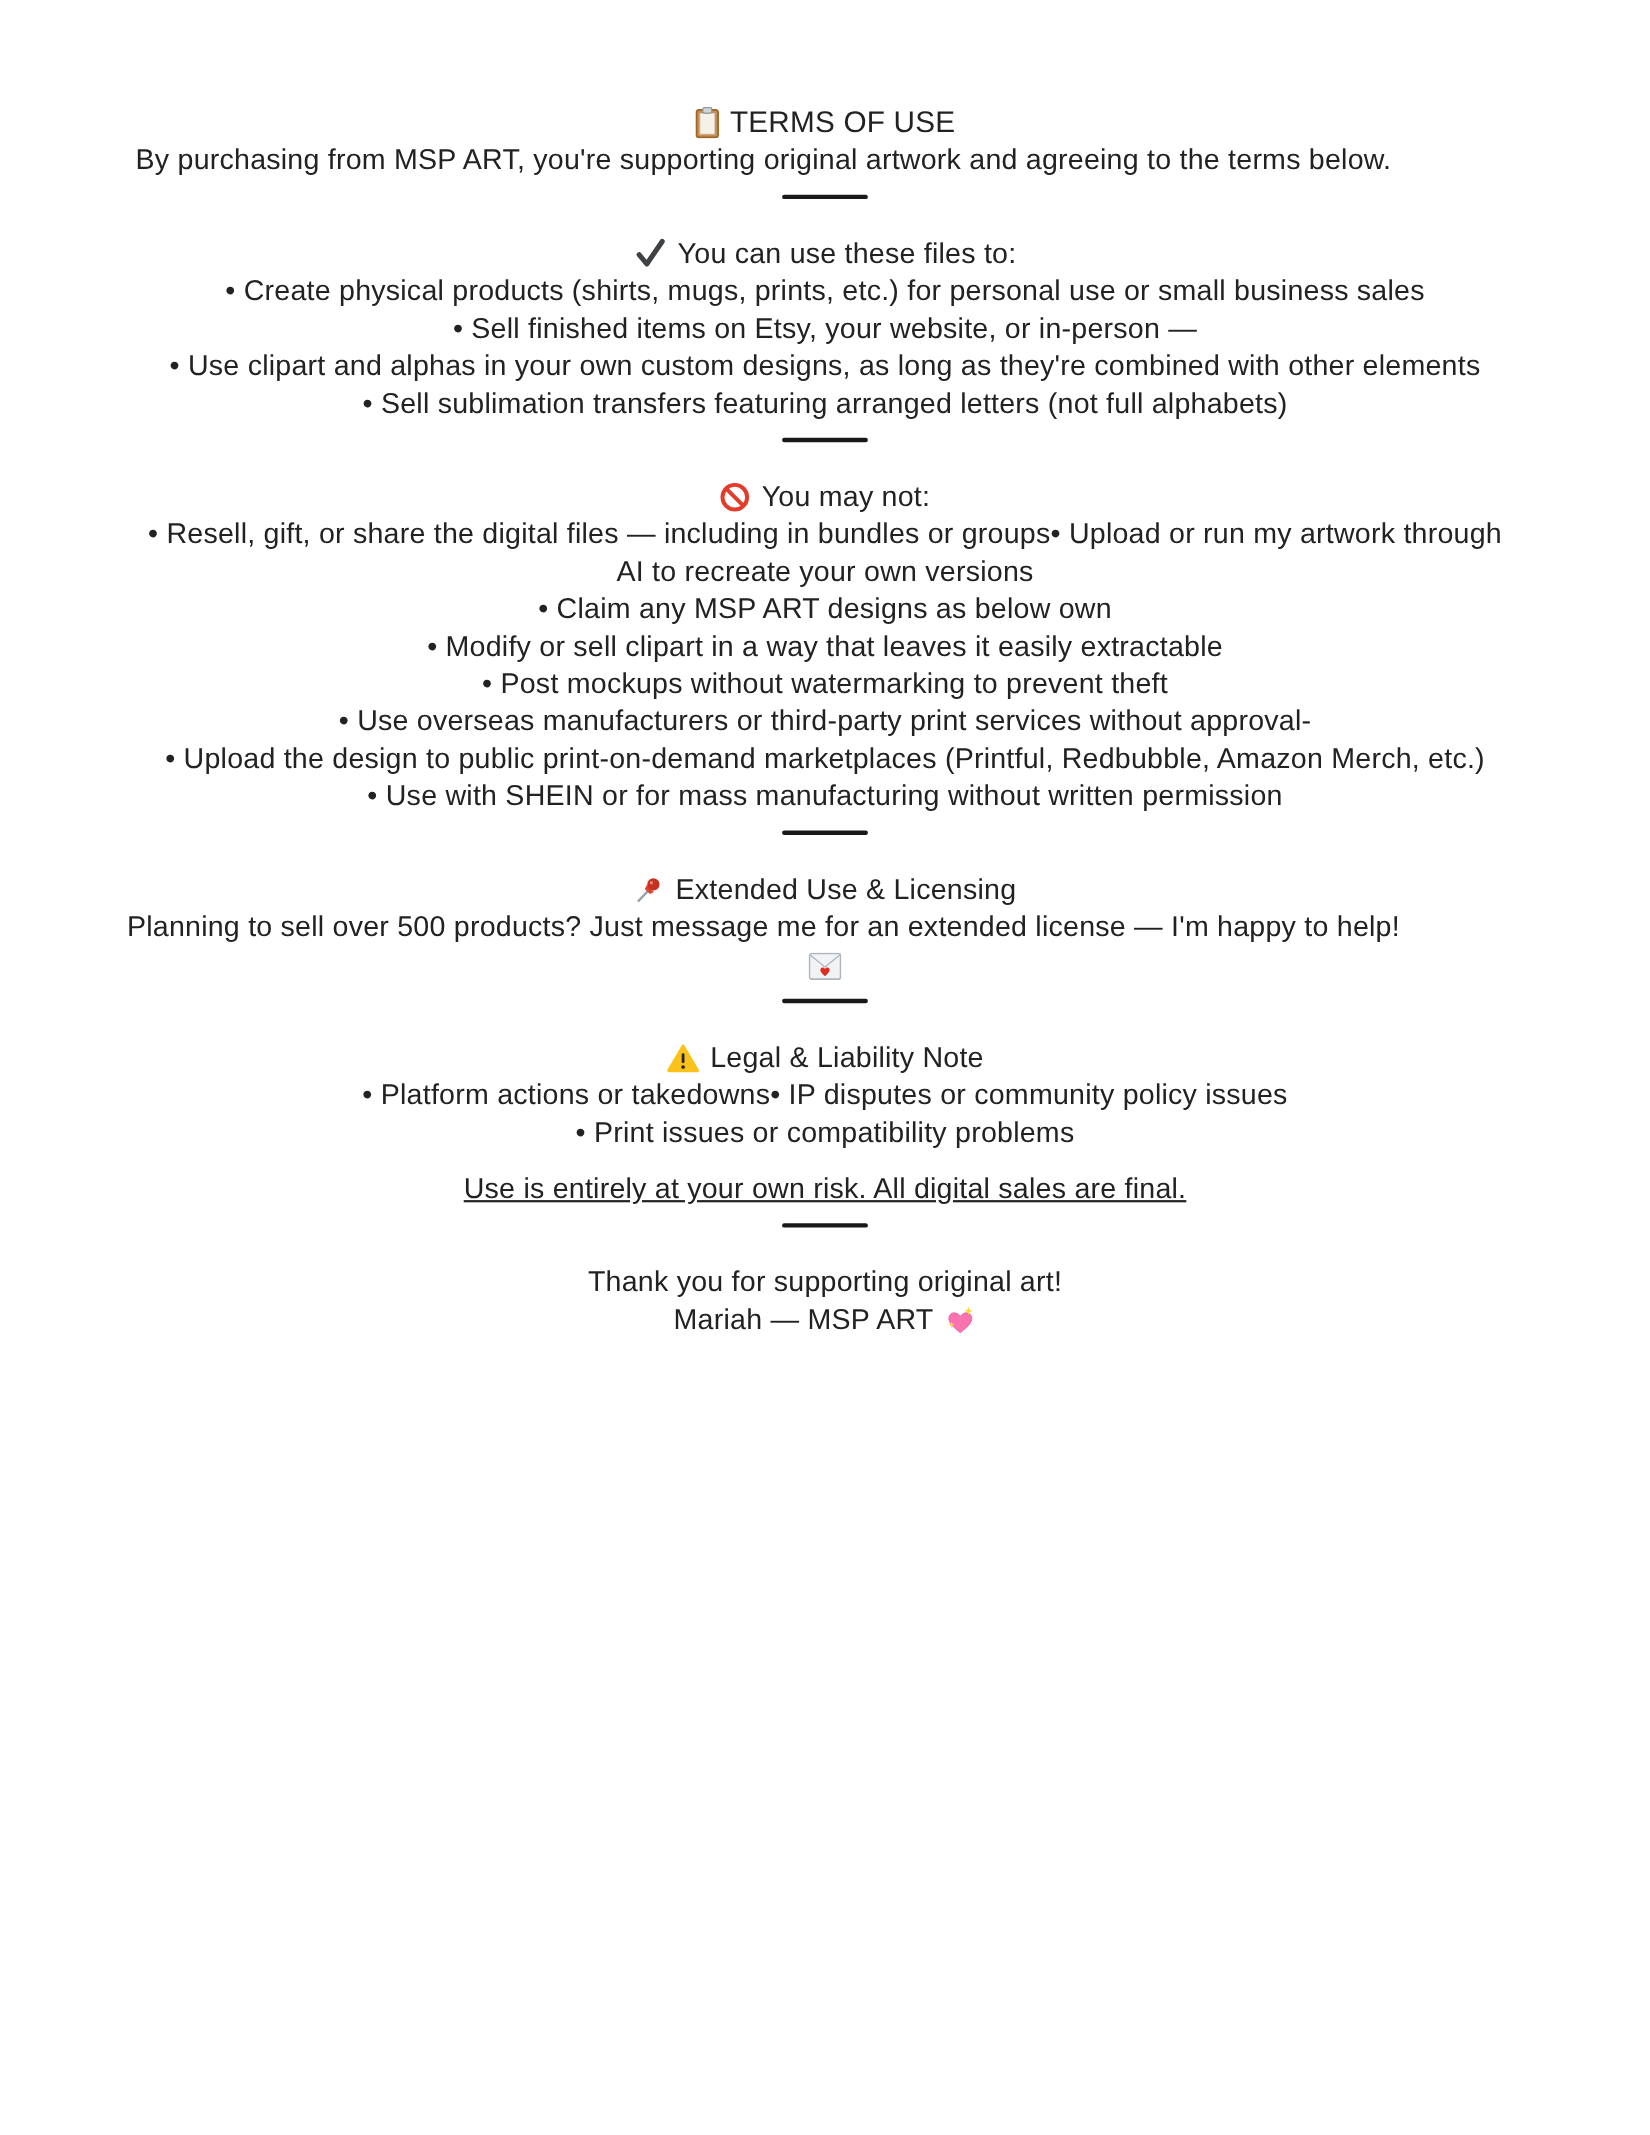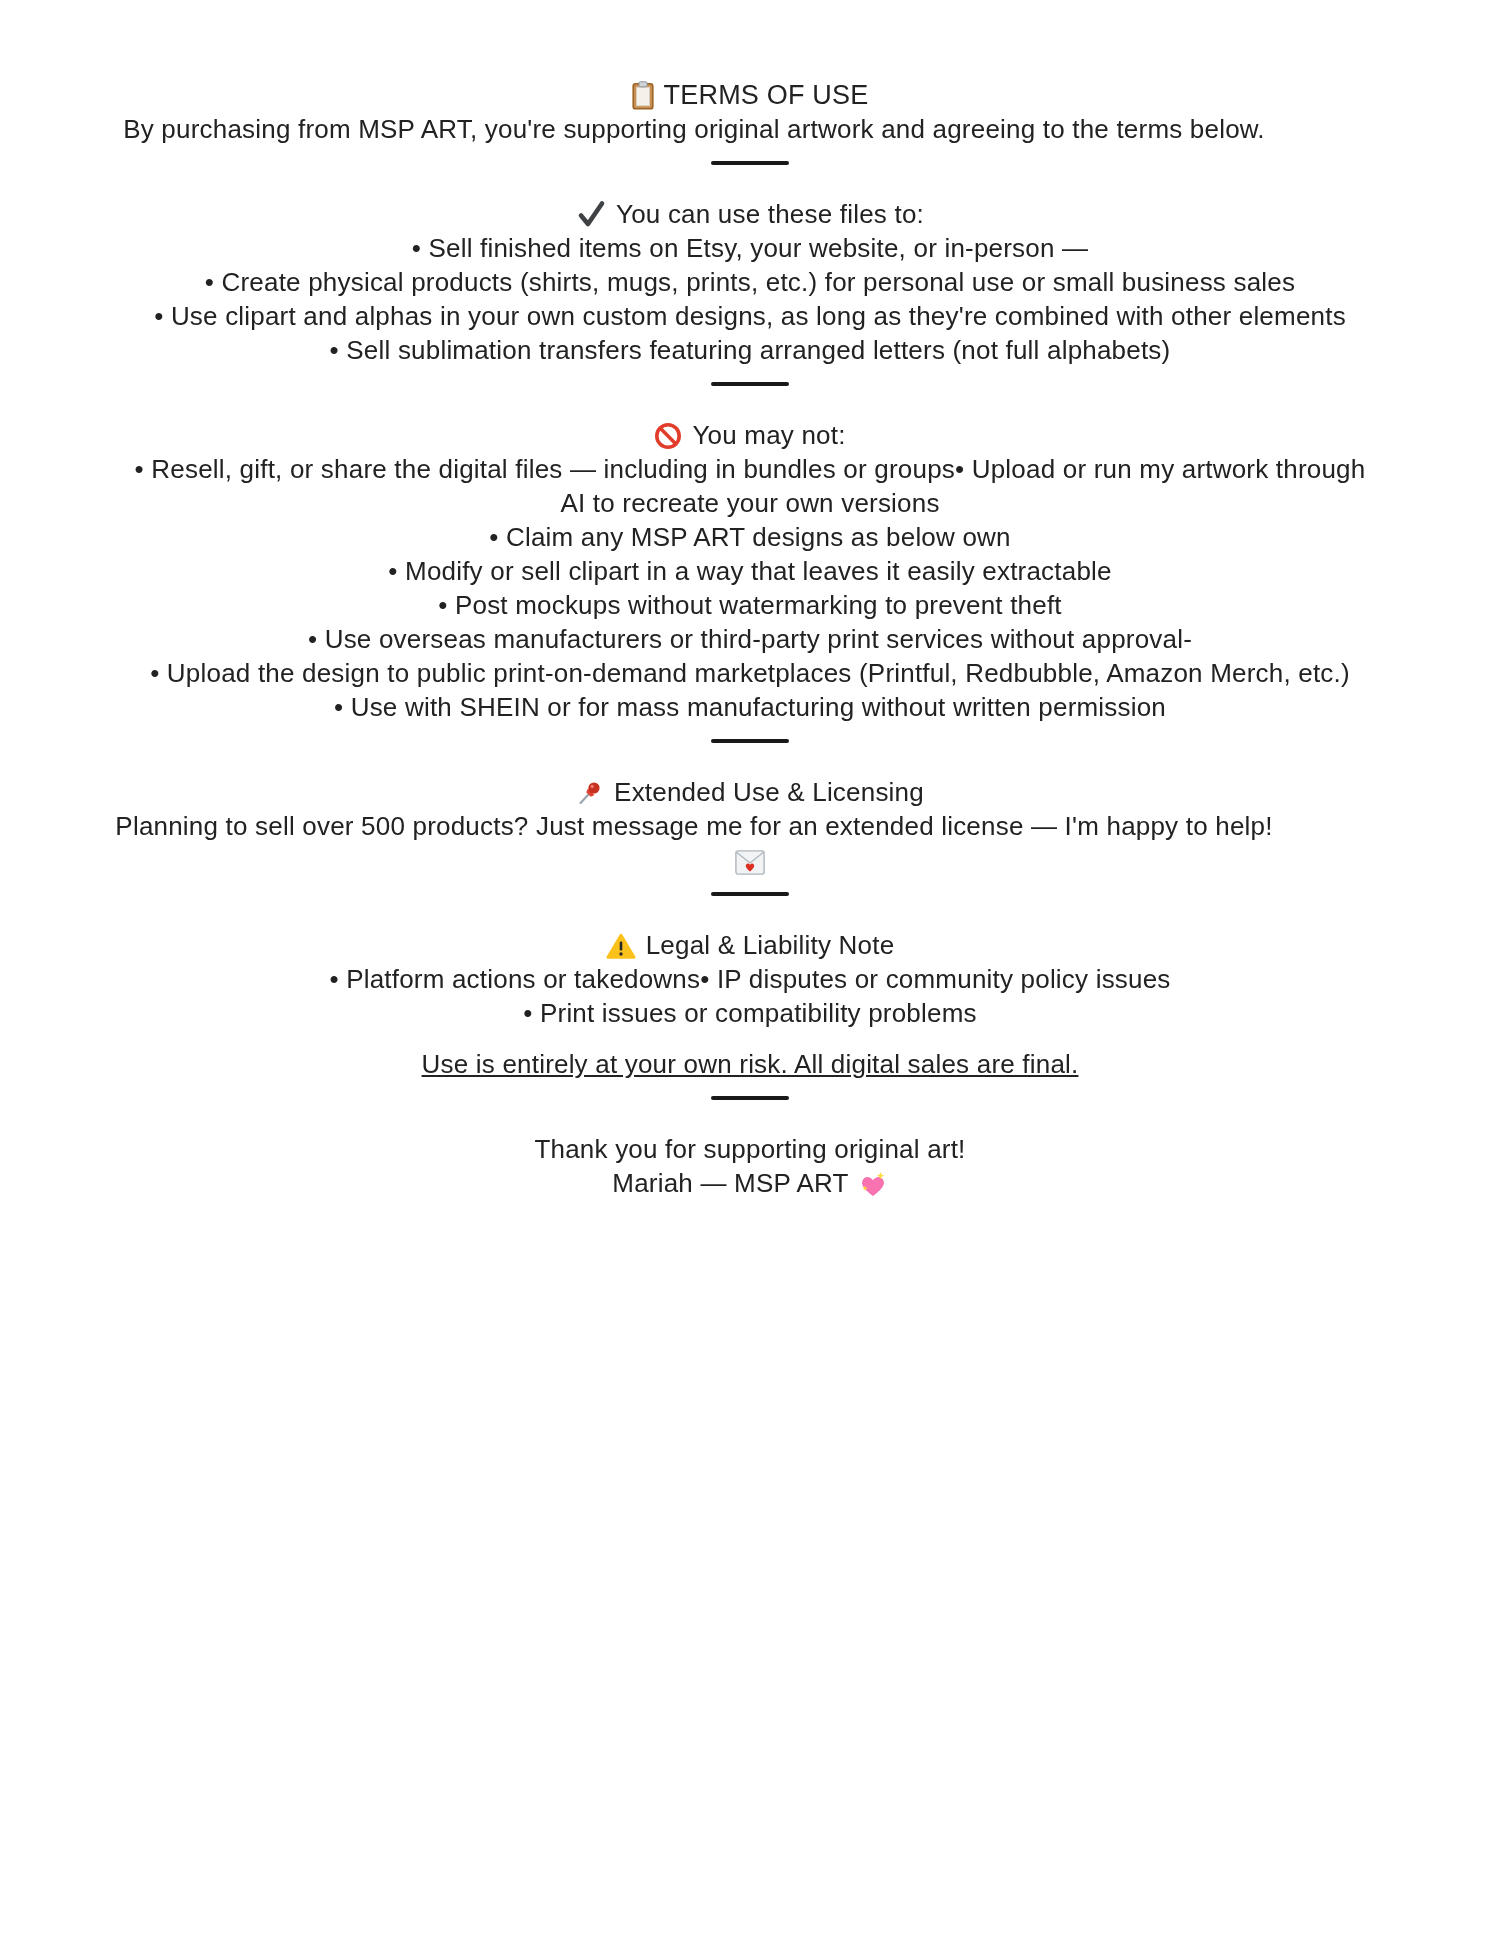--- a/index.html
+++ b/index.html
@@ -6,21 +6,21 @@
   .page {
     width: 1500px;
     height: 1941px;
     background: #ffffff;
     overflow: hidden;
     font-family: "Liberation Sans", "DejaVu Sans", sans-serif;
     color: #222222;
   }
   .content {
     width: 1250px;
-    margin: 0 auto;
+    margin: 16px auto;
     padding-top: 78px;
     text-align: center;
   }
   .line {
     margin: 0;
     line-height: 34px;
     min-height: 34px;
     font-size: 26px;
     letter-spacing: 0.2px;
   }
@@ -75,22 +75,22 @@
         <div class="divider"></div>
       </div>
 
     <div class="line">
       <span class="ic">
         <svg width="30" height="30" viewBox="0 0 30 30">
           <path d="M5 16.5 L12 25 L26 4.5" fill="none" stroke="#3f4245" stroke-width="4.6" stroke-linecap="round" stroke-linejoin="round"></path>
         </svg>
       </span><span>You can use these files to:</span>
     </div>
+    <p class="line">• Create physical products (shirts, mugs, prints, etc.) for personal use or small business sales</p>
     <p class="line">• Sell finished items on Etsy, your website, or in-person —</p>
-    <p class="line">• Create physical products (shirts, mugs, prints, etc.) for personal use or small business sales</p>
     <p class="line">• Use clipart and alphas in your own custom designs, as long as they're combined with other elements</p>
     <p class="line">• Sell sublimation transfers featuring arranged letters (not full alphabets)</p>
 
     <div class="divider-row">
         <div class="divider"></div>
       </div>
 
     <div class="line">
       <span class="ic">
         <svg width="28" height="28" viewBox="0 0 28 28">

